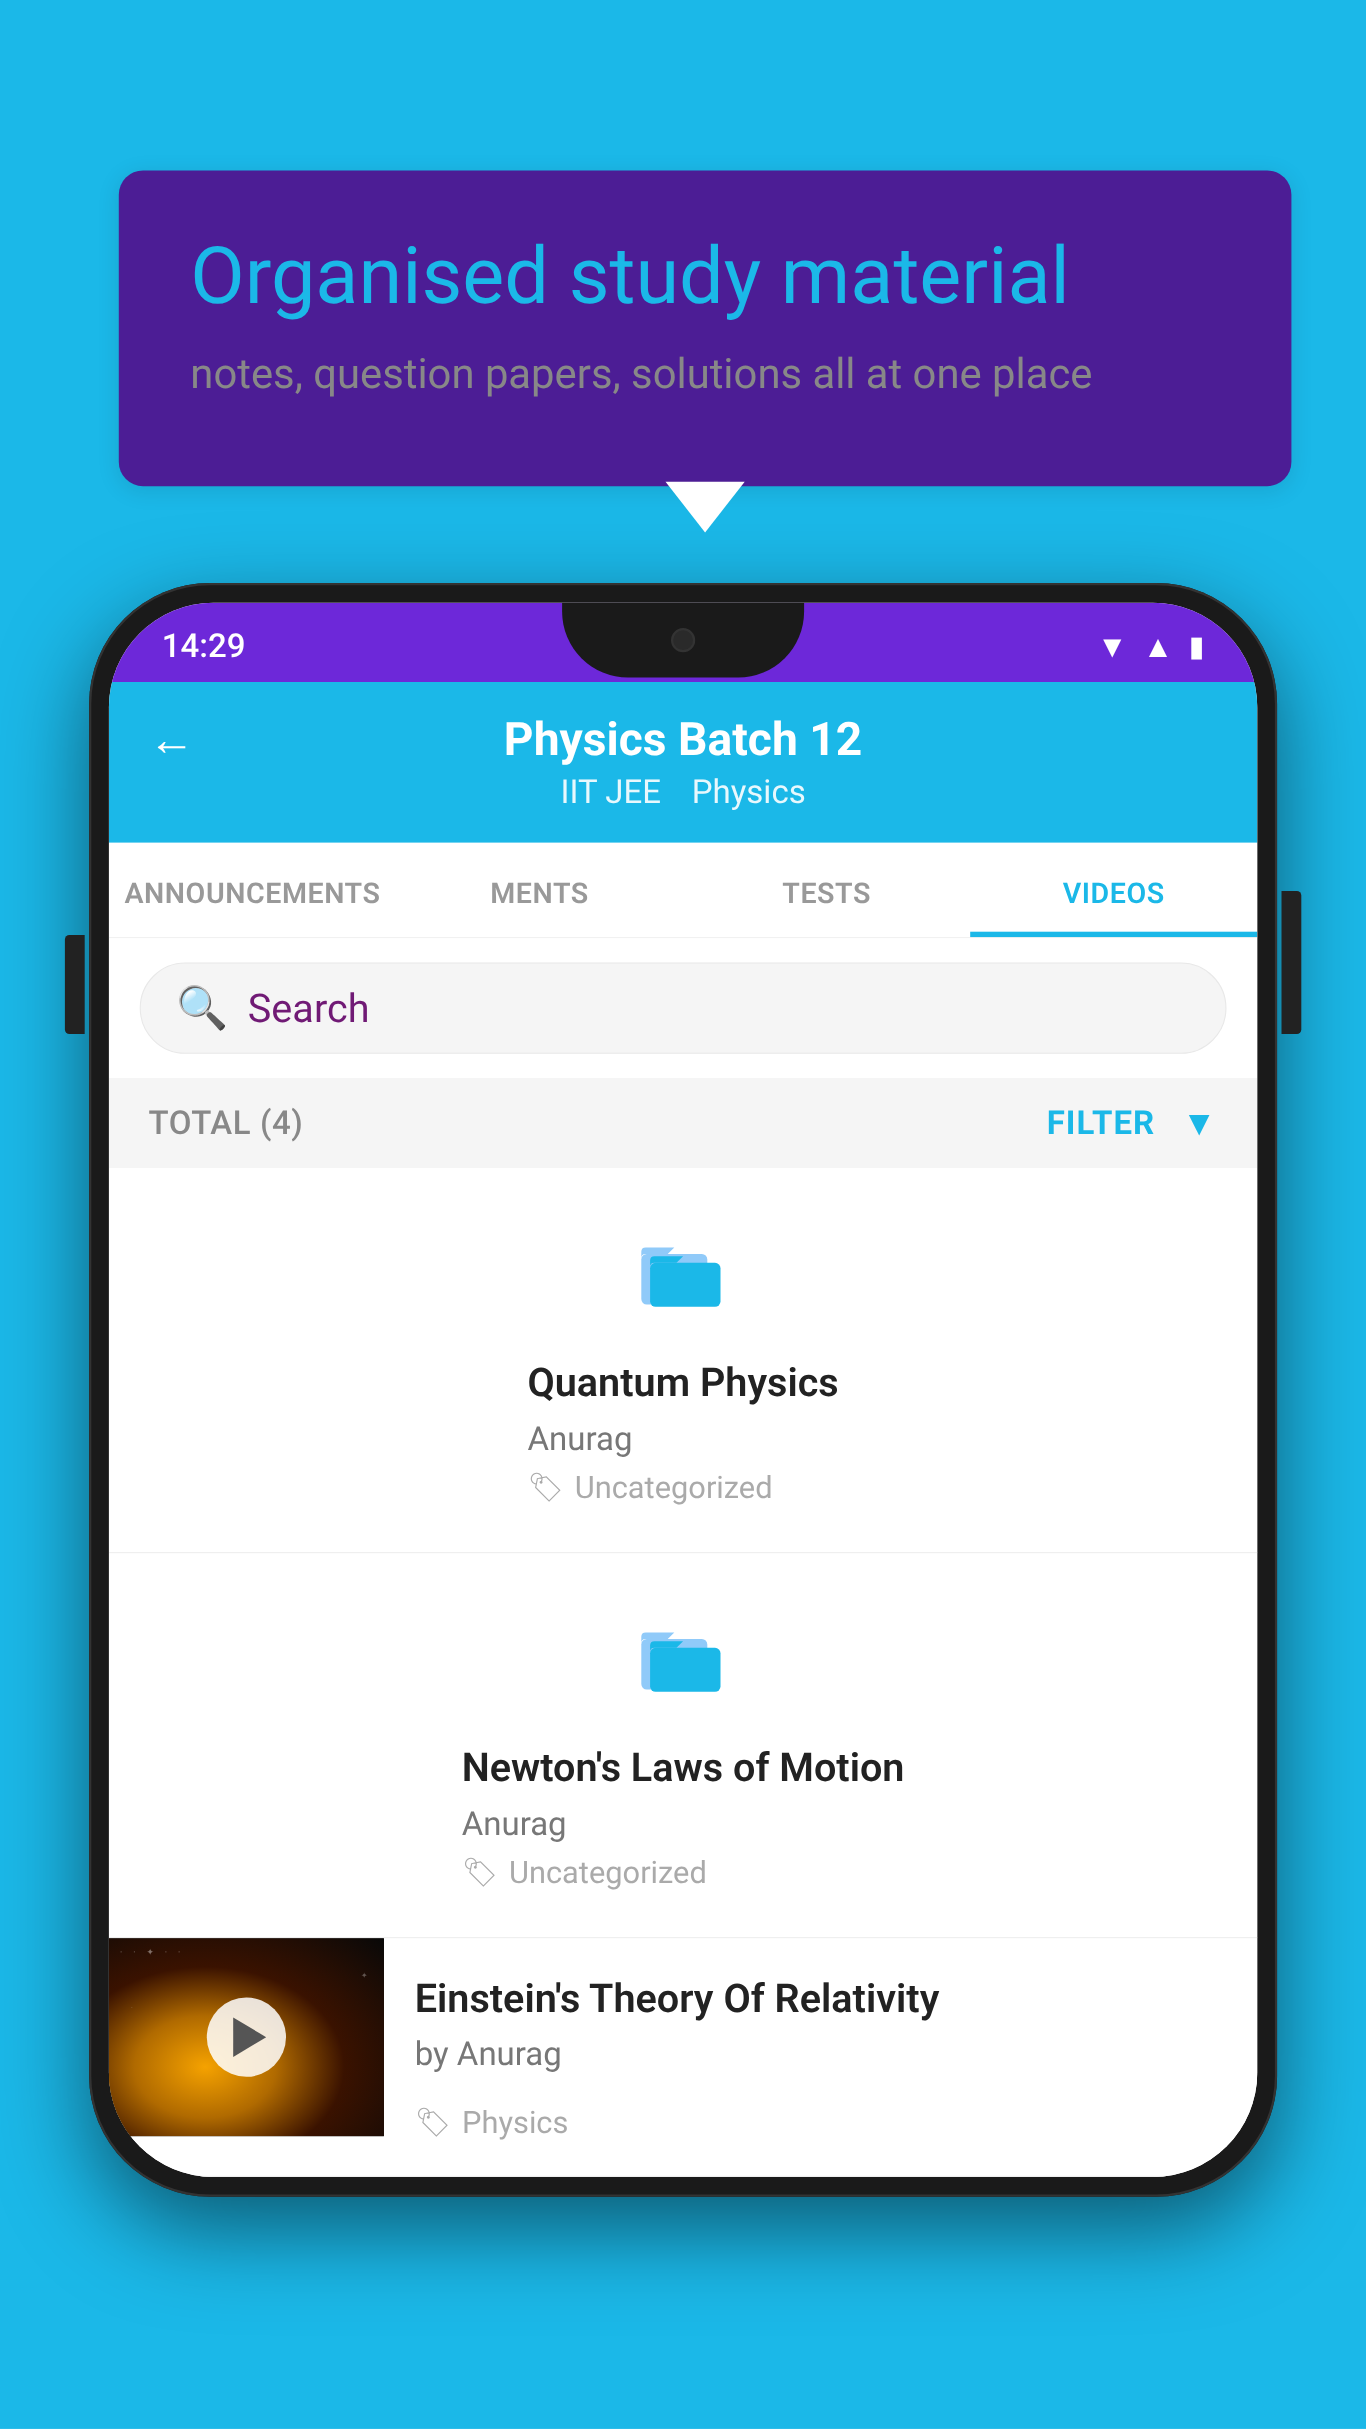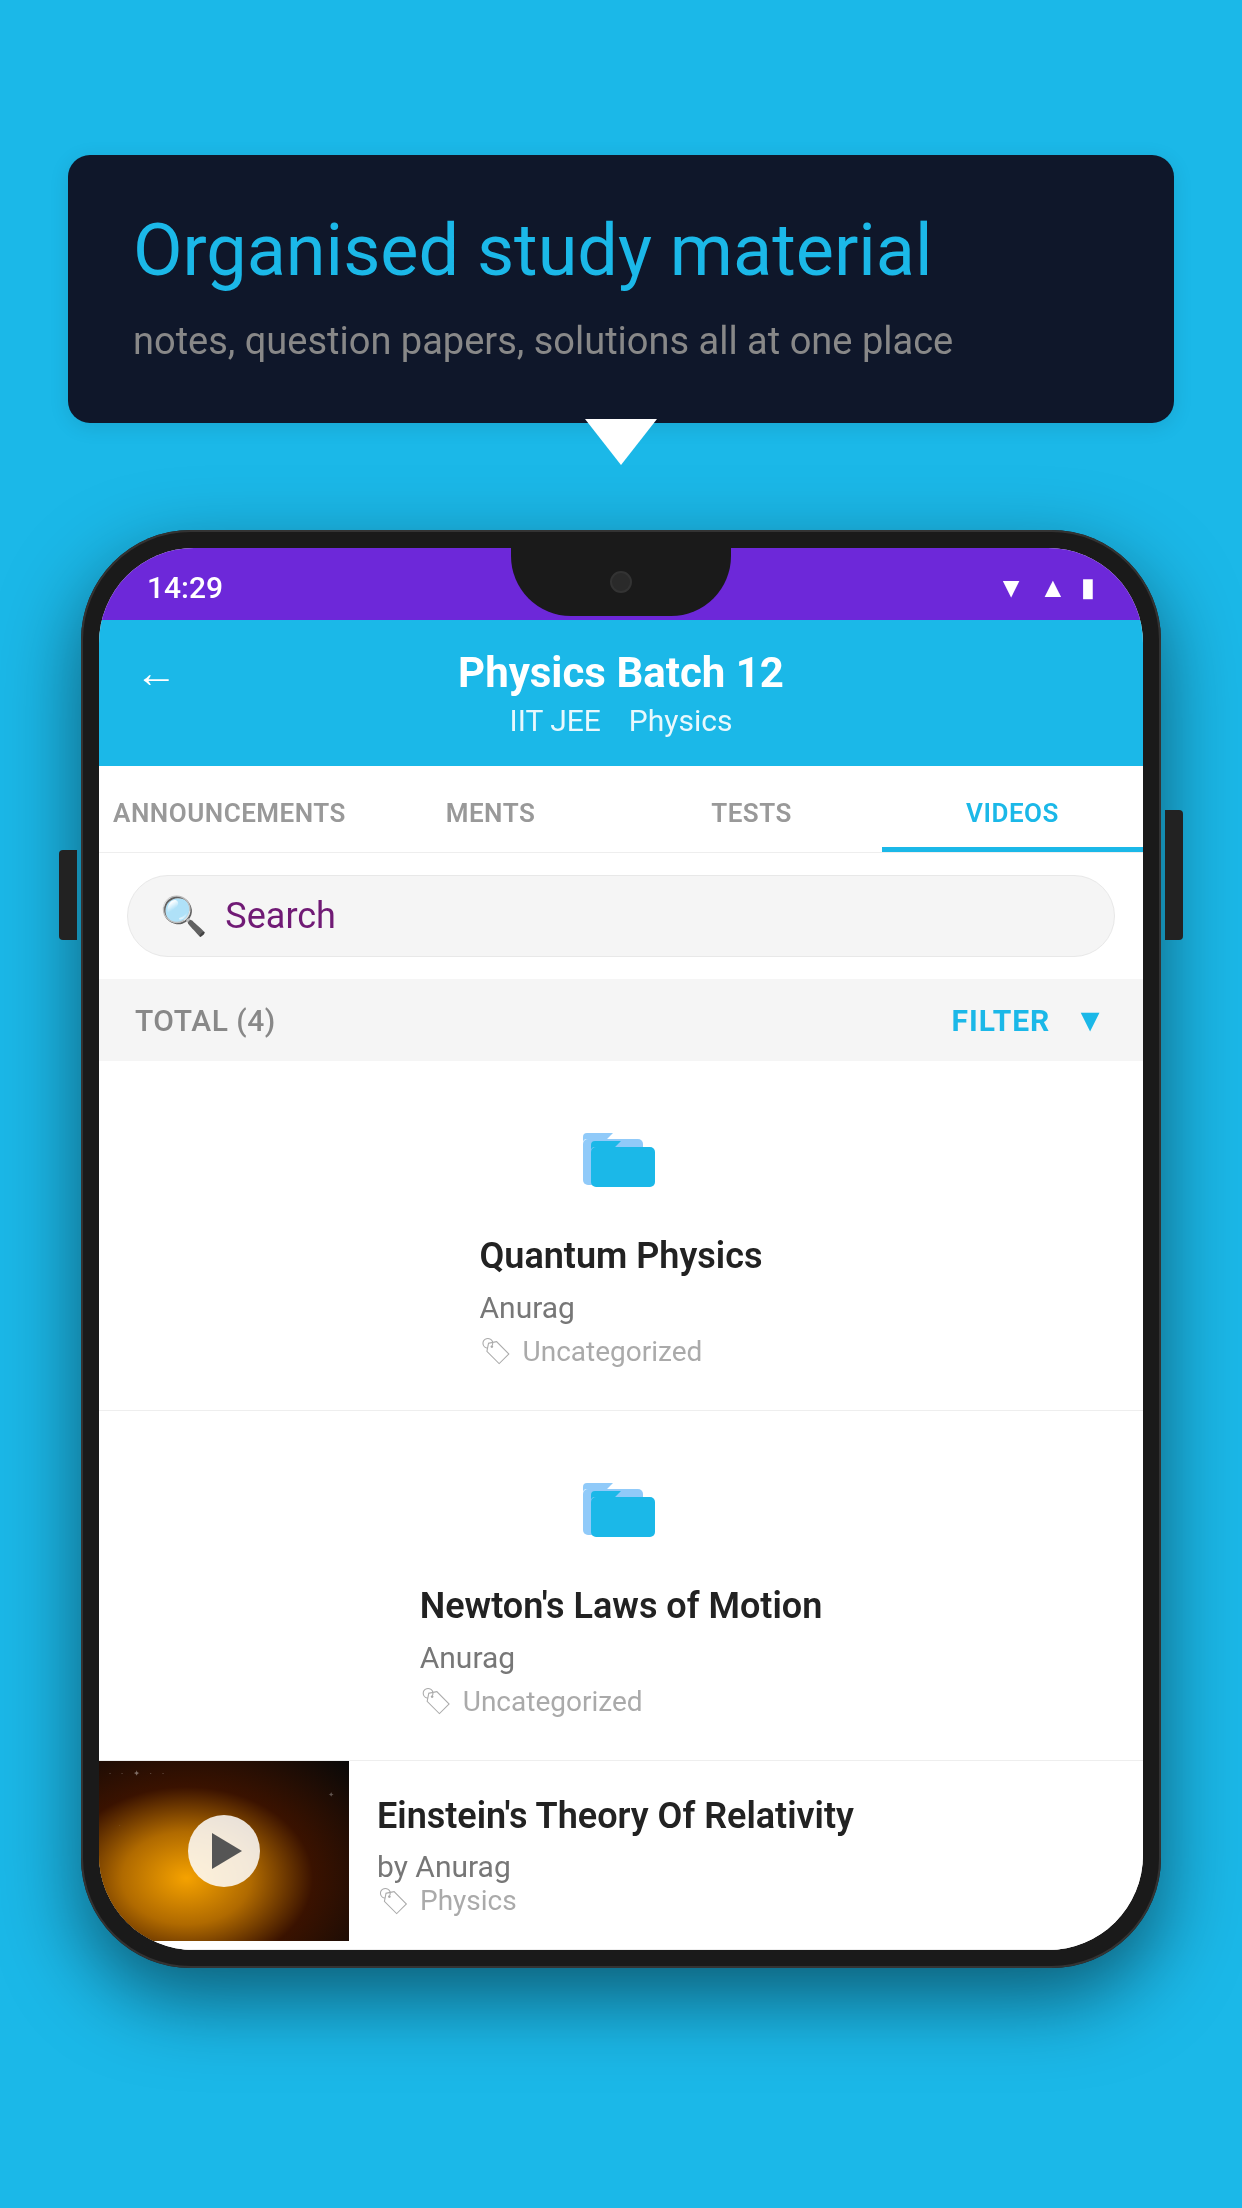--- a/index.html
+++ b/index.html
@@ -17,25 +17,26 @@
     
     .speech-bubble-container {
       position: absolute;
       top: 155px;
       left: 68px;
       right: 68px;
       z-index: 10;
     }
 
     .speech-bubble {
-      background: #0f172a;
+      background: #4c1d95;
       border-radius: 22px;
-      padding: 55px 65px 55px 65px;
+      padding: 55px 65px 74px 65px;
       position: relative;
       box-shadow: 0 4px 20px rgba(0,0,0,0.1);
+      margin-left: 40px;
     }
 
     .speech-bubble::after {
       content: '';
       position: absolute;
       bottom: -42px;
       left: 50%;
       transform: translateX(-50%);
       width: 0;
       height: 0;
@@ -429,21 +430,21 @@
       color: #222;
       font-size: 36px;
       font-weight: 600;
       margin-bottom: 10px;
       line-height: 1.3;
     }
 
     .thumb-author {
       color: #777;
       font-size: 30px;
-      margin-bottom: 0;
+      margin-bottom: 28px;
     }
 
     .thumb-tag-row {
       display: flex;
       align-items: center;
       gap: 10px;
     }
 
     .thumb-tag {
       color: #aaa;

